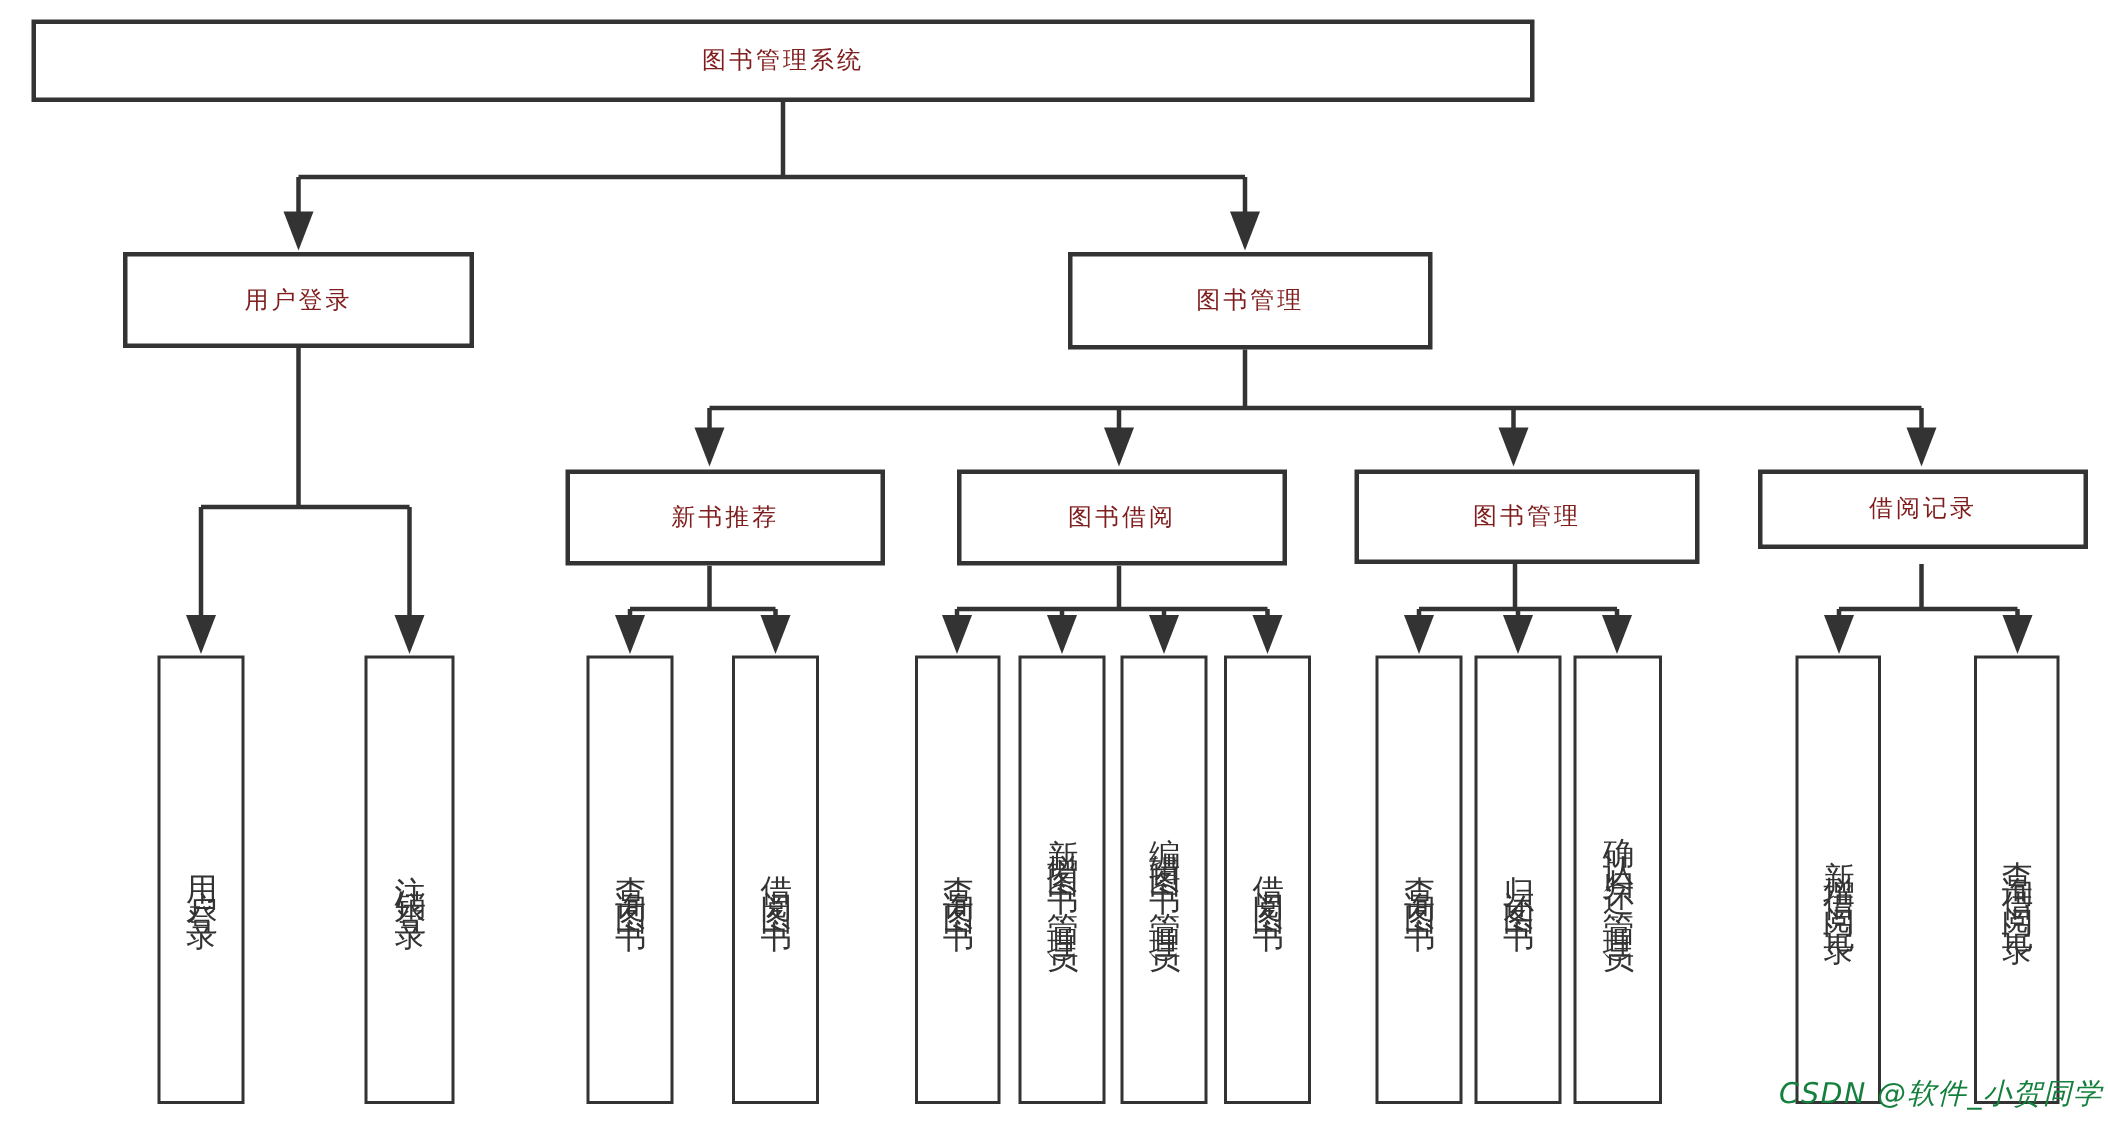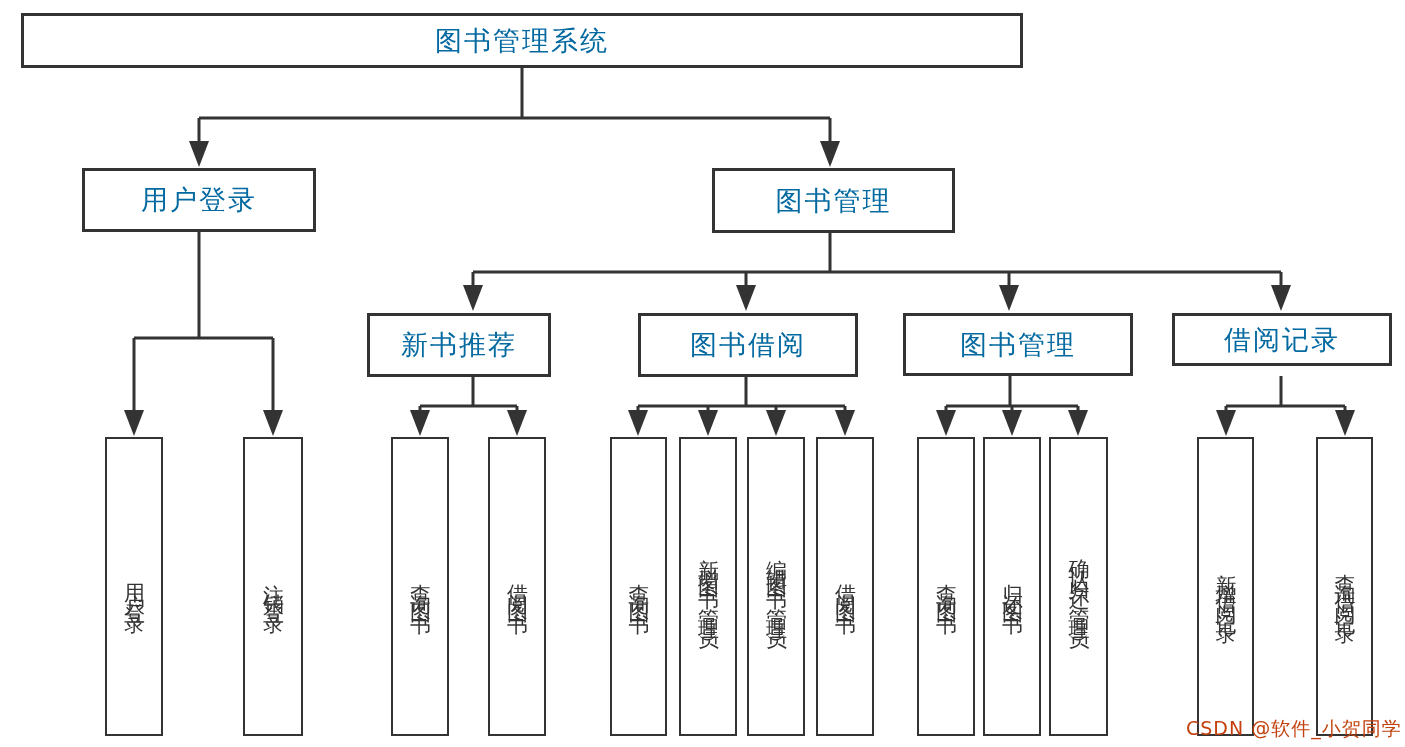--- a/index.html
+++ b/index.html
@@ -23,23 +23,23 @@
   .hbox {
     position: absolute;
     box-sizing: border-box;
     background: #ffffff;
     border: 3px solid #333333;
     display: flex;
     align-items: center;
     justify-content: center;
   }
   .hbox span {
-    font-size: 27px;
+    font-size: 16px;
     letter-spacing: 2px;
-    color: #0369a1;
+    color: #7f1d1d;
     white-space: nowrap;
   }
   .vbox {
     position: absolute;
     box-sizing: border-box;
     background: #ffffff;
     border: 2.5px solid #333333;
     display: flex;
     align-items: center;
     justify-content: center;
@@ -52,22 +52,23 @@
     line-height: 1;
     color: #333333;
     white-space: nowrap;
   }
   .watermark {
     position: absolute;
     left: 1186px;
     top: 716px;
     font-size: 19px;
     letter-spacing: 1px;
-    color: #c2410c;
+    color: #15803d;
     white-space: nowrap;
+    font-style: italic;
   }
 </style>
 </head>
 <body>
 
 <div class="stage">
 
   <svg id="connectors" width="1405" height="747" viewBox="0 0 1405 747">
       <path d="M522 68 V118 M199 118 H830" stroke="#333333" stroke-width="3" fill="none"></path>
       <path d="M199 118 V151" stroke="#333333" stroke-width="3" fill="none"></path>
@@ -120,21 +121,21 @@
     <span>图书管理系统</span>
   </div>
 
   <div class="hbox" style="left:82px; top:168px; width:234px; height:64px">
     <span>用户登录</span>
   </div>
   <div class="hbox" style="left:712px; top:168px; width:243px; height:65px">
     <span>图书管理</span>
   </div>
 
-  <div class="hbox" style="left:367px; top:313px; width:184px; height:64px">
+  <div class="hbox" style="left:377px; top:313px; width:213px; height:64px">
     <span>新书推荐</span>
   </div>
   <div class="hbox" style="left:638px; top:313px; width:220px; height:64px">
     <span>图书借阅</span>
   </div>
   <div class="hbox" style="left:903px; top:313px; width:230px; height:63px">
     <span>图书管理</span>
   </div>
   <div class="hbox" style="left:1172px; top:313px; width:220px; height:53px">
     <span>借阅记录</span>

